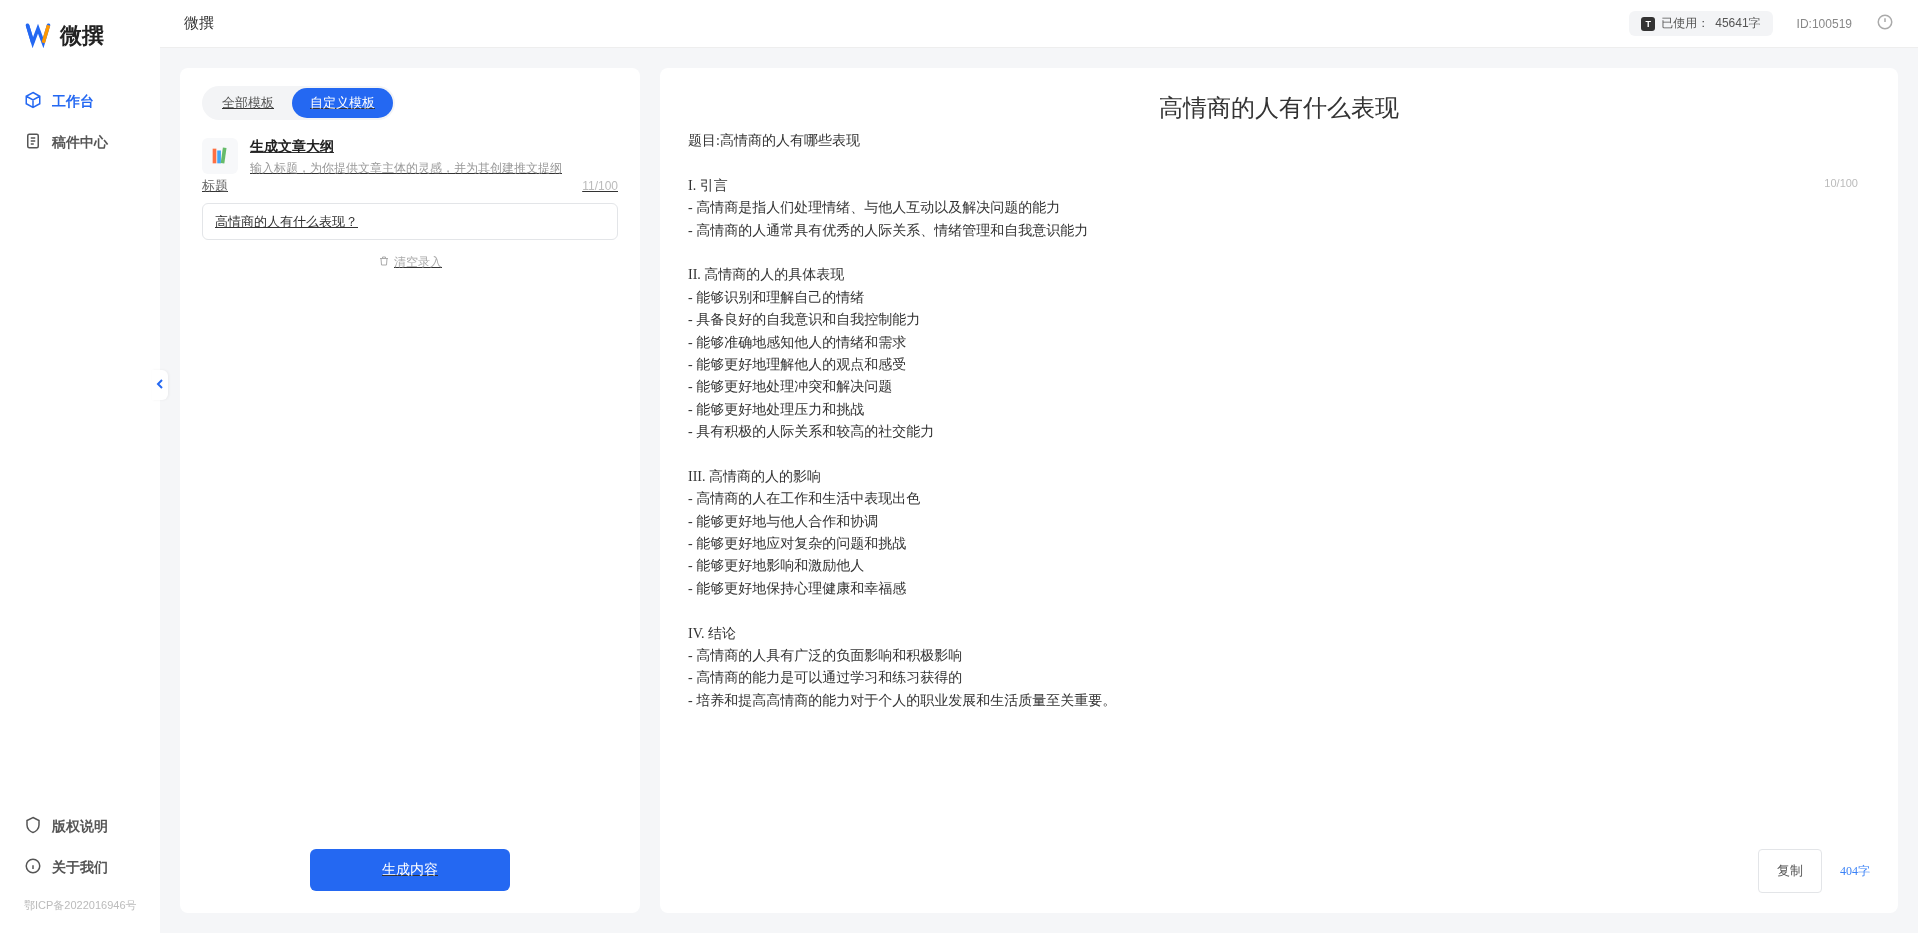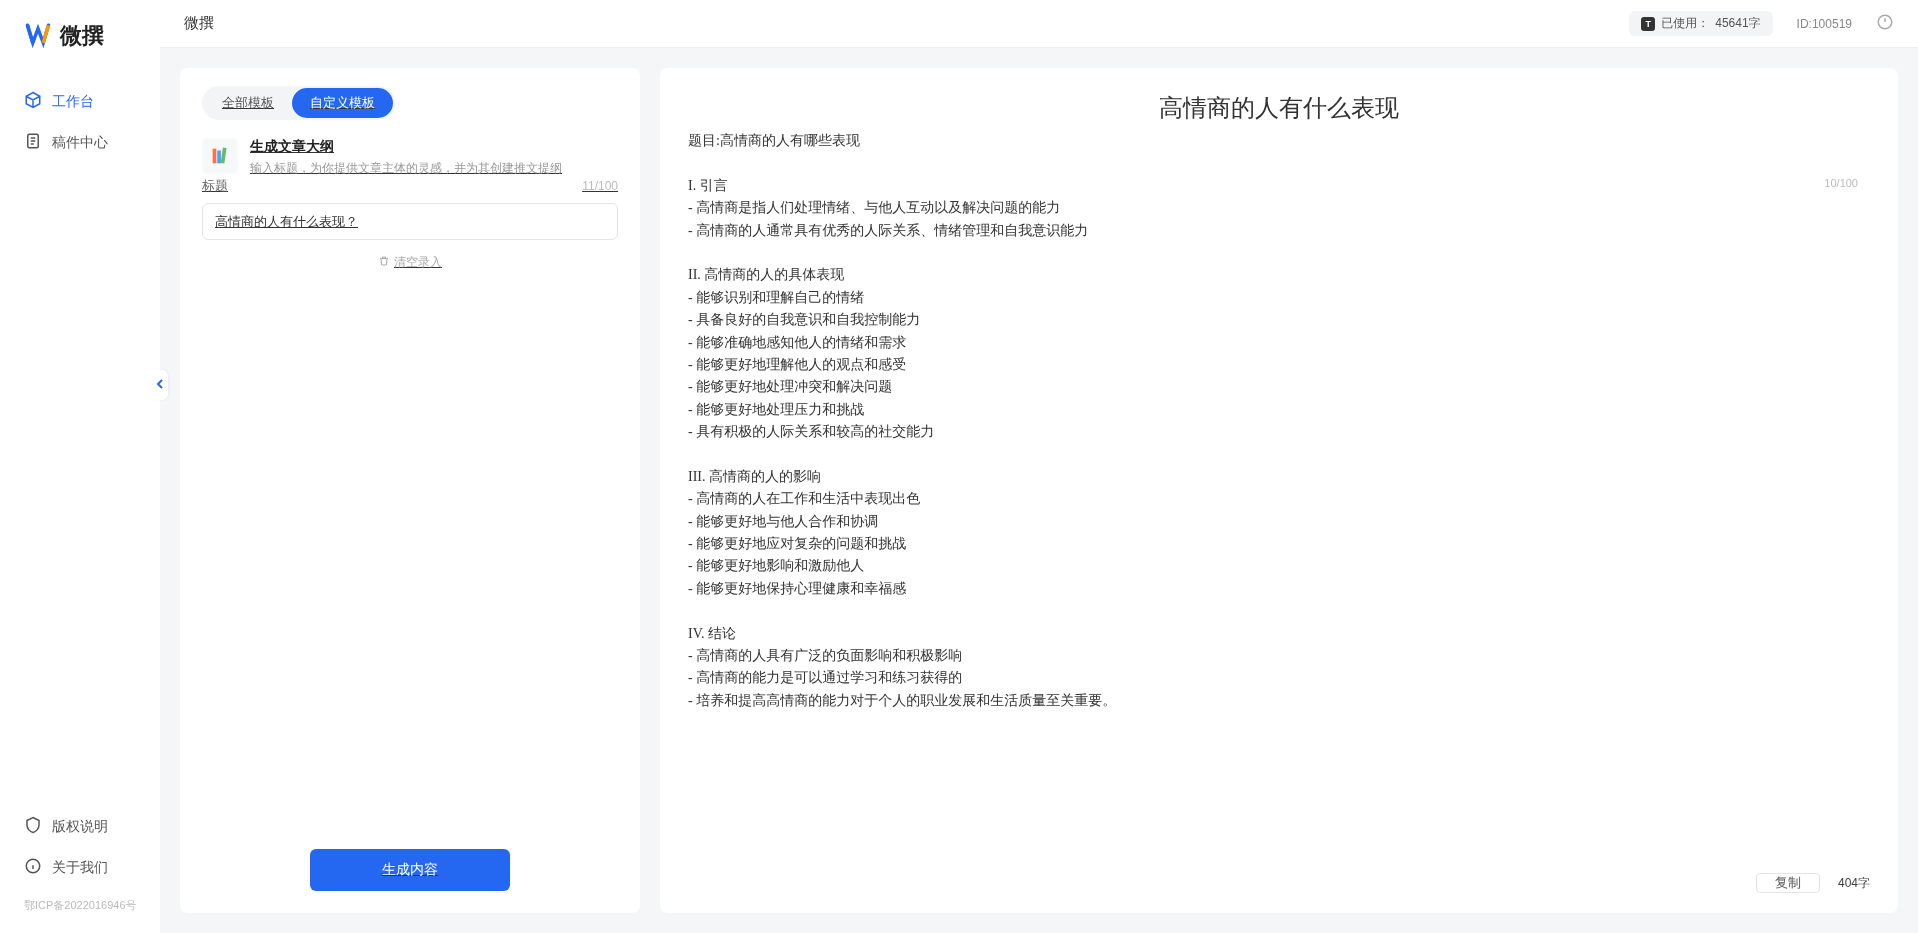--- a/index.html
+++ b/index.html
@@ -5,21 +5,21 @@
 * { margin: 0; padding: 0; box-sizing: border-box; }
 body { font-family: -apple-system, BlinkMacSystemFont, "PingFang SC", "Microsoft YaHei", sans-serif; background: #f5f6f8; color: #333; font-size: 14px; }
 
 .app { display: flex; height: 100vh; }
 
 .sidebar { width: 160px; background: #fff; display: flex; flex-direction: column; padding: 20px 0; position: relative; }
 .logo { display: flex; align-items: center; padding: 0 20px 30px 24px; gap: 8px; }
 .logo-icon { width: 28px; height: 28px; }
 .logo-text { font-size: 22px; font-weight: 600; color: #222; }
 .nav { flex: 1; }
-.nav-item { display: flex; align-items: center; gap: 10px; padding: 10px 20px 10px 24px; cursor: pointer; color: #555; }
+.nav-item { display: flex; align-items: center; gap: 10px; padding: 10px 20px 10px 24px; cursor: pointer; color: #555; font-weight: bold; }
 .nav-item.active { color: #2468f2; }
 .nav-item svg { width: 18px; height: 18px; }
 .nav-bottom { padding-bottom: 10px; }
 .icp { font-size: 11px; color: #bbb; padding: 0 20px 0 24px; }
 
 .collapse-tab { position: absolute; right: -8px; top: 370px; width: 16px; height: 30px; background: #fff; border-radius: 0 6px 6px 0; display: flex; align-items: center; justify-content: center; cursor: pointer; box-shadow: 1px 0 3px rgba(0,0,0,0.05); }
 
 .main { flex: 1; display: flex; flex-direction: column; }
 .topbar { height: 48px; background: #fff; display: flex; align-items: center; padding: 0 24px; justify-content: space-between; border-bottom: 1px solid #eee; }
 .topbar-left { font-size: 15px; color: #333; }
@@ -50,22 +50,22 @@
 .clear-row { text-align: right; color: #aaa; font-size: 12px; display: flex; align-items: center; justify-content: center; gap: 4px; cursor: pointer; }
 
 .generate-btn { margin-top: auto; background: #2468f2; color: #fff; border: none; border-radius: 6px; padding: 12px; font-size: 14px; cursor: pointer; width: 200px; align-self: center; margin-bottom: 4px; }
 .panel-left { position: relative; text-decoration: underline; }
 .panel-left-inner { display: flex; flex-direction: column; height: 100%; }
 
 .output-title { font-size: 24px; text-align: center; font-family: "SimSun", serif; margin-bottom: 6px; }
 .title-count { position: absolute; top: 109px; right: 40px; font-size: 11px; color: #bbb; }
 .output-body { font-size: 14px; line-height: 1.6; color: #333; white-space: pre-wrap; font-family: "SimSun", serif; }
 .output-footer { position: absolute; bottom: 20px; right: 28px; display: flex; align-items: center; gap: 18px; }
-.copy-btn { border: 1px solid #e3e5e8; background: #fff; padding: 0 18px; border-radius: 4px; font-size: 13px; color: #555; cursor: pointer; }
-.word-count { font-size: 12px; color: #404040; }
+.copy-btn { border: 1px solid #e3e5e8; background: #fff; padding: 12px 18px; border-radius: 4px; font-size: 13px; color: #555; cursor: pointer; }
+.word-count { font-size: 12px; color: #3b82f6; font-family: Liberation Serif, serif; }
 </style>
 </head>
 <body>
 
 <div class="app">
   <aside class="sidebar">
     <div class="logo">
       <span>
         <svg class="logo-icon" viewBox="0 0 32 32">
             <path d="M4 6 L10 26 L16 10 L22 26 L28 6" stroke="#2468f2" stroke-width="4" fill="none" stroke-linecap="round"></path>

